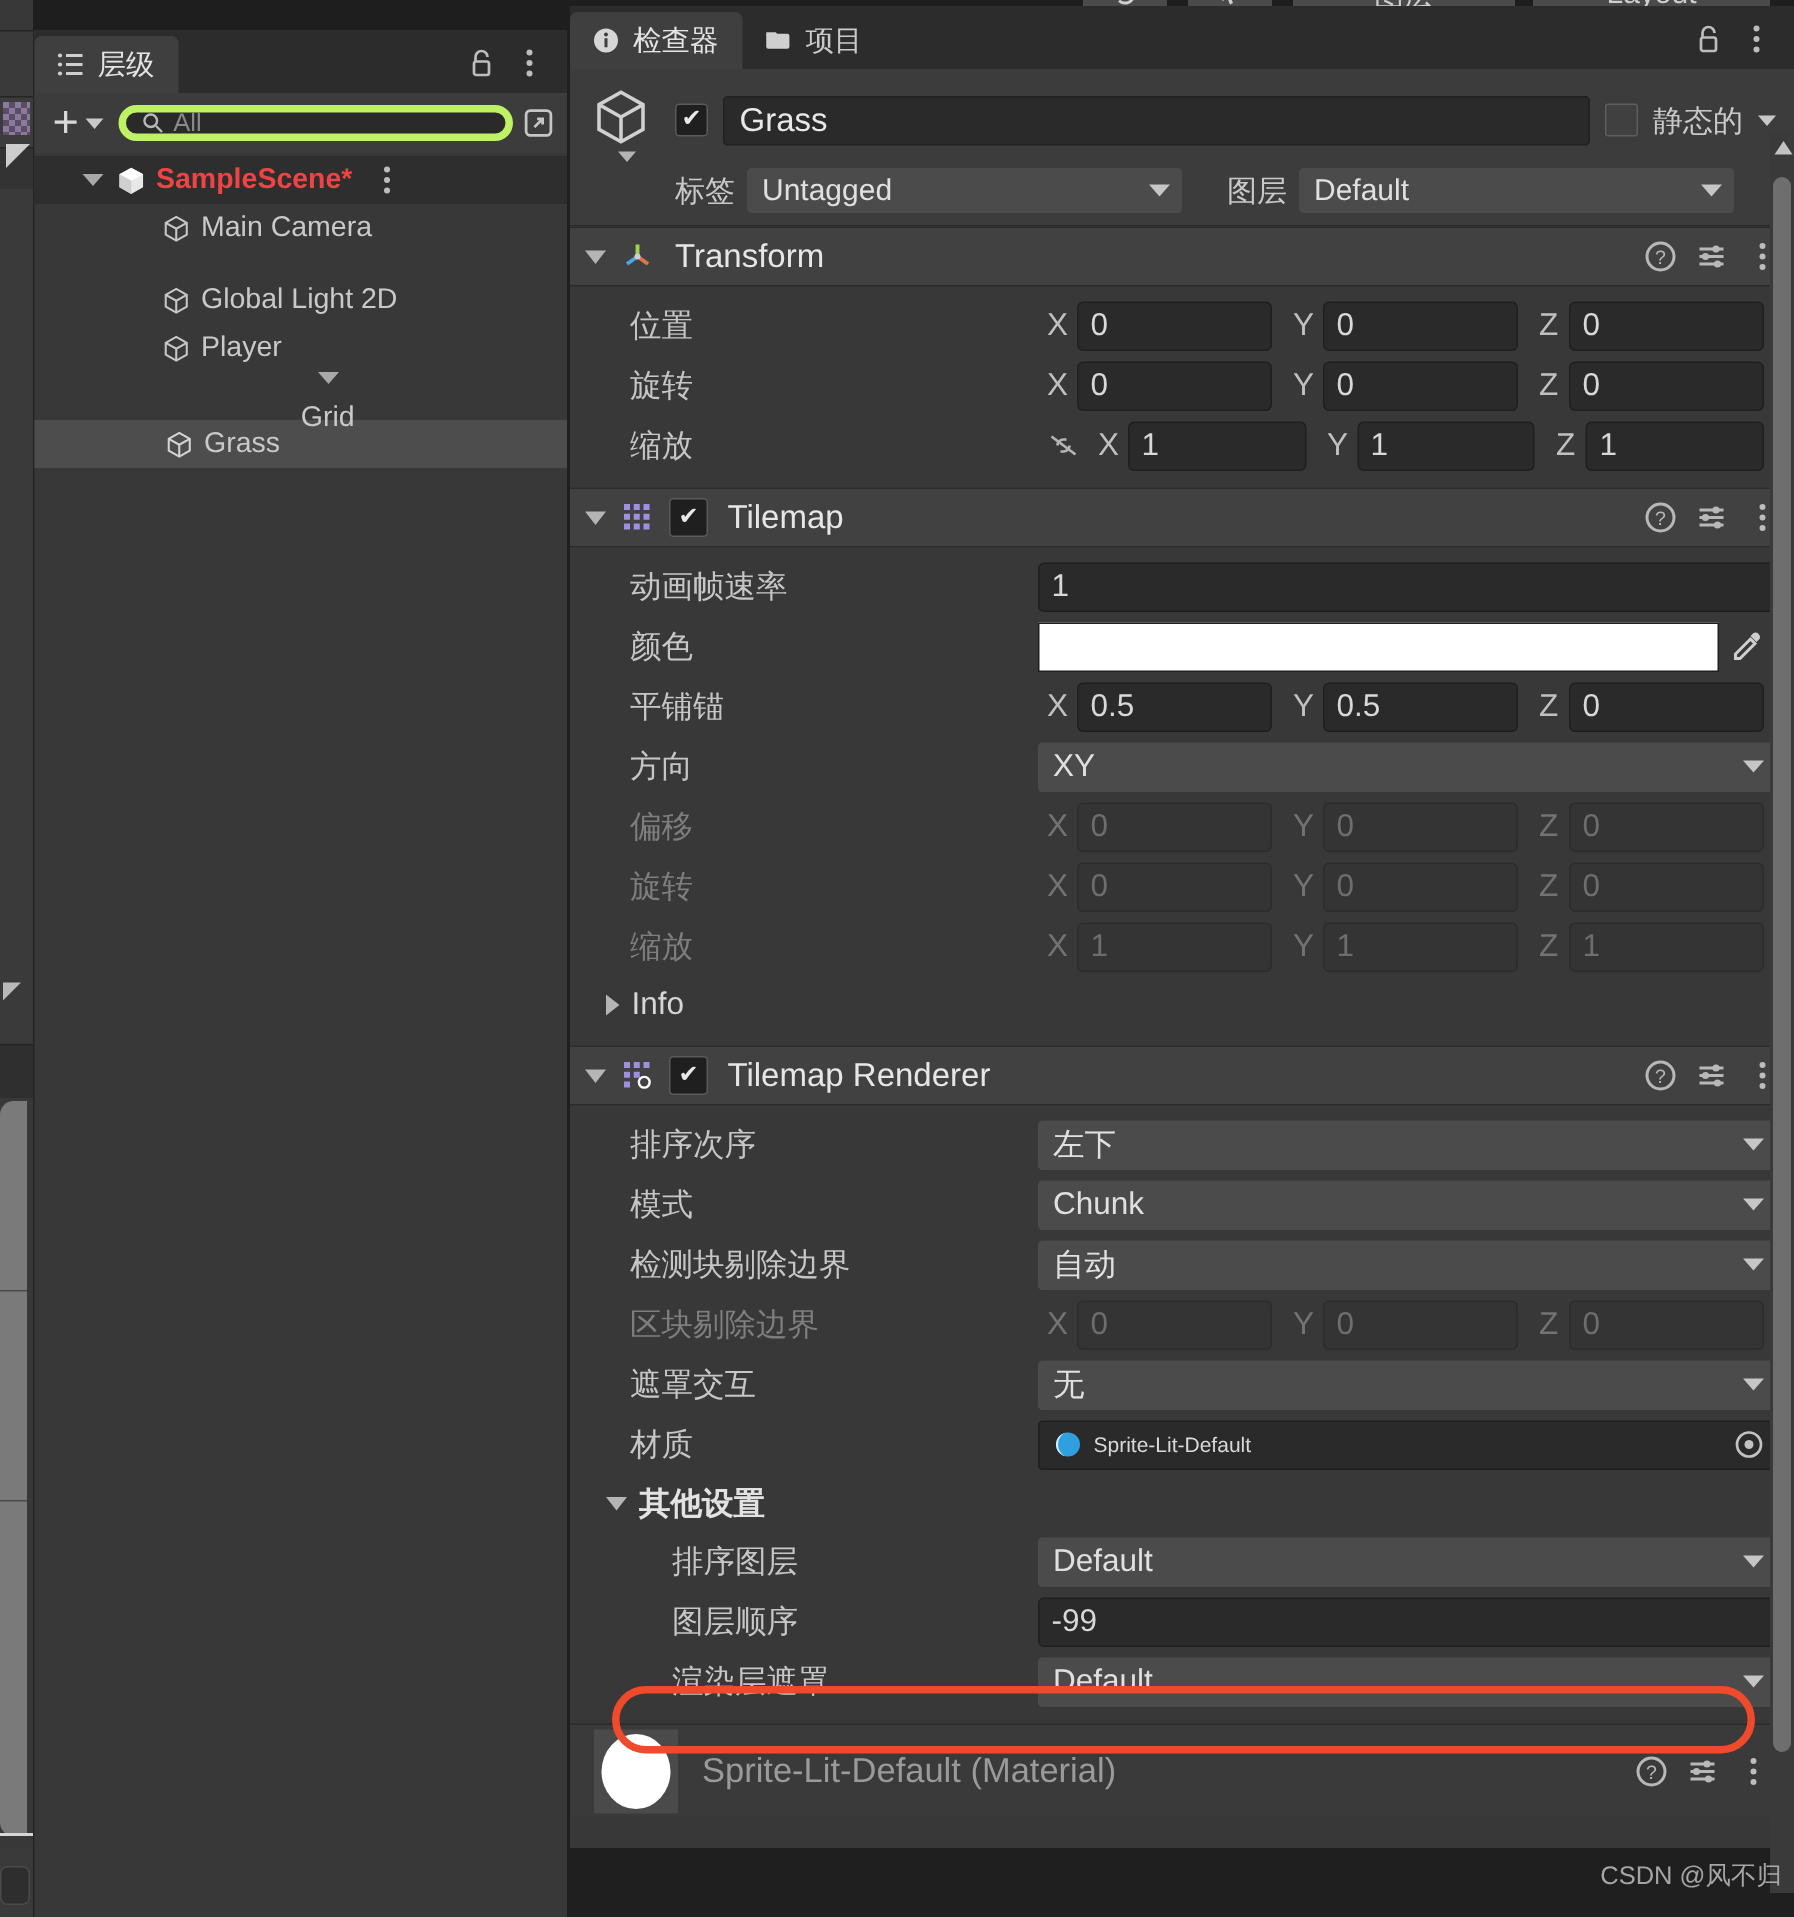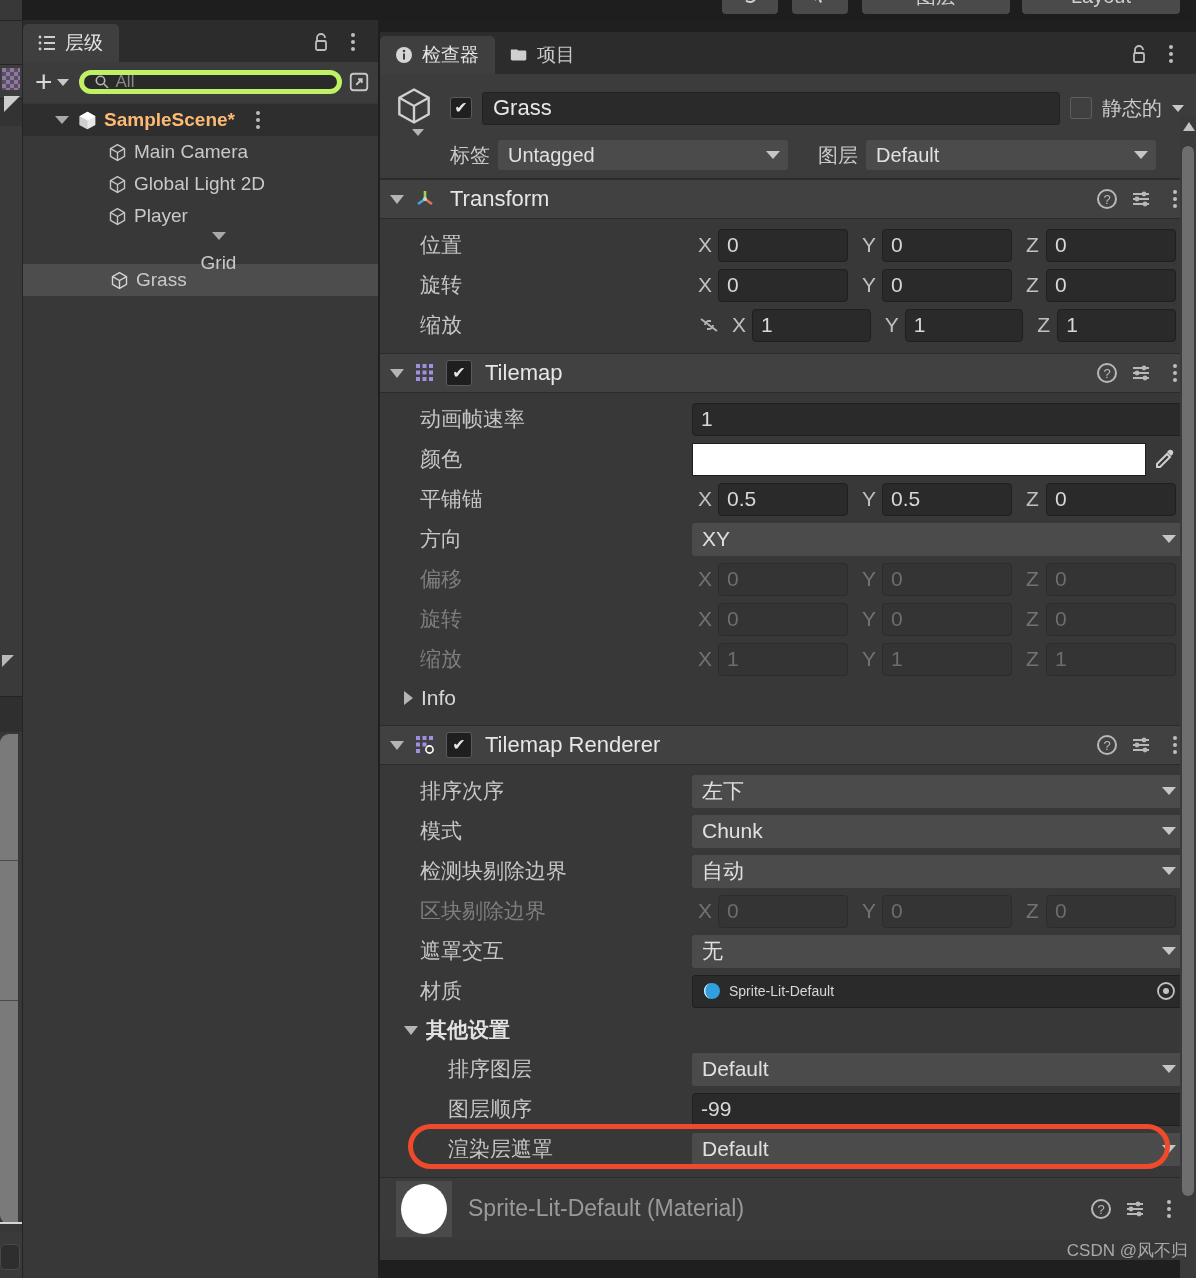--- a/index.html
+++ b/index.html
@@ -37,28 +37,28 @@
   .hsearchrow { height: 40px; display: flex; align-items: center; gap: 6px; padding: 0 8px; background: #3c3c3c; }
   .plusbtn { display: flex; align-items: center; gap: 4px; color: #d4d4d4; font-size: 26px; padding: 0 4px; }
   .caret-dn { width: 0; height: 0; border-left: 6px solid transparent; border-right: 6px solid transparent; border-top: 7px solid #c8c8c8; }
   .searchbox {
     flex: 1; height: 24px; background: #2a2a2a; border: 5px solid #bef264;
     border-radius: 12px; display: flex; align-items: center; padding: 0 10px; gap: 6px;
   }
   .searchbox .ph { color: #8a8a8a; font-size: 17px; }
   .tree { padding-top: 2px; font-size: 19px; color: #c9c9c9; }
   .trow { height: 32px; display: flex; align-items: center; gap: 6px; padding-left: 6px; }
-  .trow.scene { background: #2e2e2e; font-weight: bold; color: #fdba74; }
+  .trow.scene { background: #2e2e2e; font-weight: bold; color: #ef4444; }
   .trow.selected { background: #4d4d4d; }
   .tw { width: 18px; display: flex; justify-content: center; }
   .tri { width: 0; height: 0; border-left: 7px solid transparent; border-right: 7px solid transparent; border-top: 8px solid #a8a8a8; }
   .cube { width: 21px; height: 21px; }
 
   
-  #inspector { left: 380px; top: 32px; width: 816px; height: 1228px; background: #383838; }
+  #inspector { left: 380px; top: 4px; width: 816px; height: 1228px; background: #383838; }
   .insp-body { position: relative; height: 1216px; overflow: hidden; }
 
   .obj-header { padding: 10px 12px 8px 12px; background: #3c3c3c; border-bottom: 1px solid #2b2b2b; }
   .oh-row1 { display: flex; align-items: center; gap: 10px; }
   .oh-icon { width: 48px; height: 48px; position: relative; }
   .chk {
     width: 22px; height: 22px; background: #1f1f1f; border: 1px solid #5a5a5a; border-radius: 3px;
     display: flex; align-items: center; justify-content: center;
   }
   .chk.on::after { content: "✔"; color: #e8e8e8; font-size: 16px; line-height: 1; }
@@ -259,21 +259,21 @@
 
       <div class="trow" style="padding-left:60px;">
         <span class="tw"></span>
         <svg class="cube" viewBox="0 0 24 24">
           <path d="M12 3 L20 7.5 v9 L12 21 4 16.5 v-9 Z" fill="none" stroke="#c6c6c6" stroke-width="1.6"></path>
           <path d="M4 7.5 L12 12 l8-4.5 M12 12 v9" fill="none" stroke="#c6c6c6" stroke-width="1.6"></path>
         </svg>
         <span>Main Camera</span>
       </div>
 
-      <div class="trow" style="padding-left:60px;">
+      <div class="trow" style="padding-left:60px;margin-top:16px;">
         <span class="tw"></span>
         <svg class="cube" viewBox="0 0 24 24">
           <path d="M12 3 L20 7.5 v9 L12 21 4 16.5 v-9 Z" fill="none" stroke="#c6c6c6" stroke-width="1.6"></path>
           <path d="M4 7.5 L12 12 l8-4.5 M12 12 v9" fill="none" stroke="#c6c6c6" stroke-width="1.6"></path>
         </svg>
         <span>Global Light 2D</span>
       </div>
 
       <div class="trow" style="padding-left:60px;">
         <span class="tw"></span>

